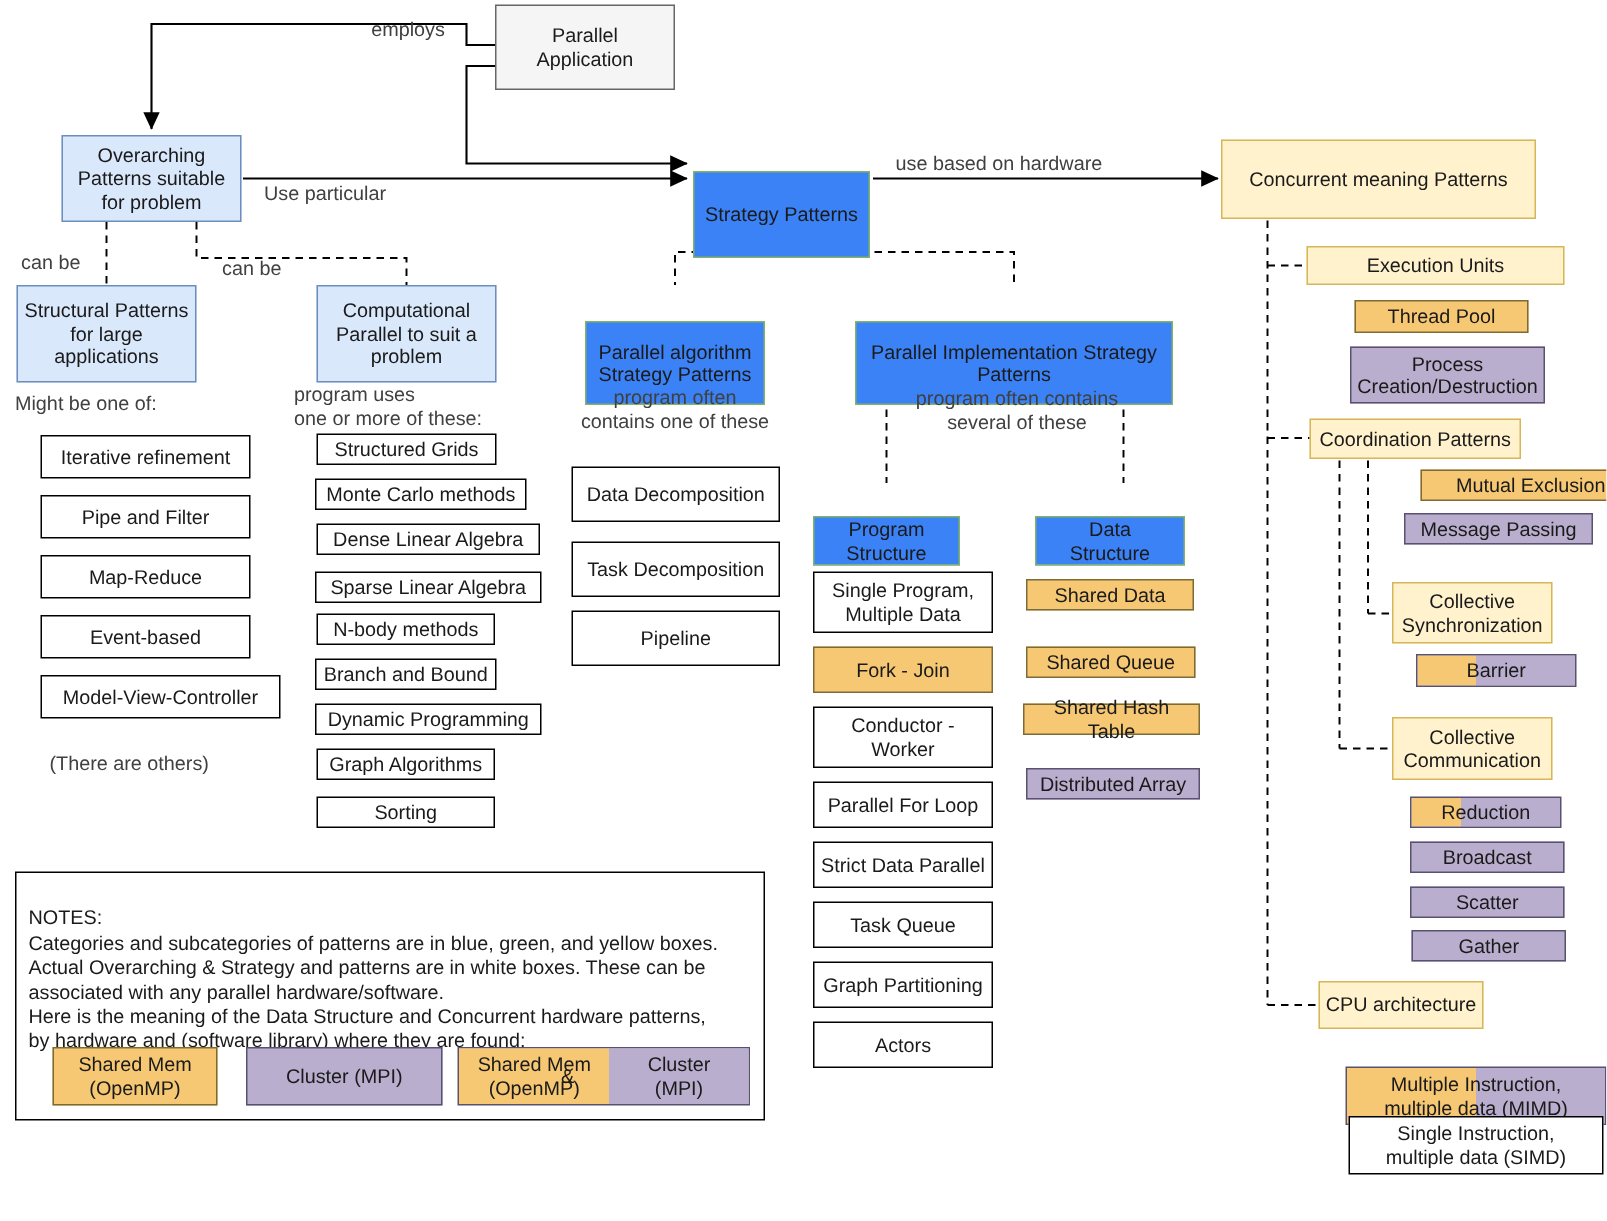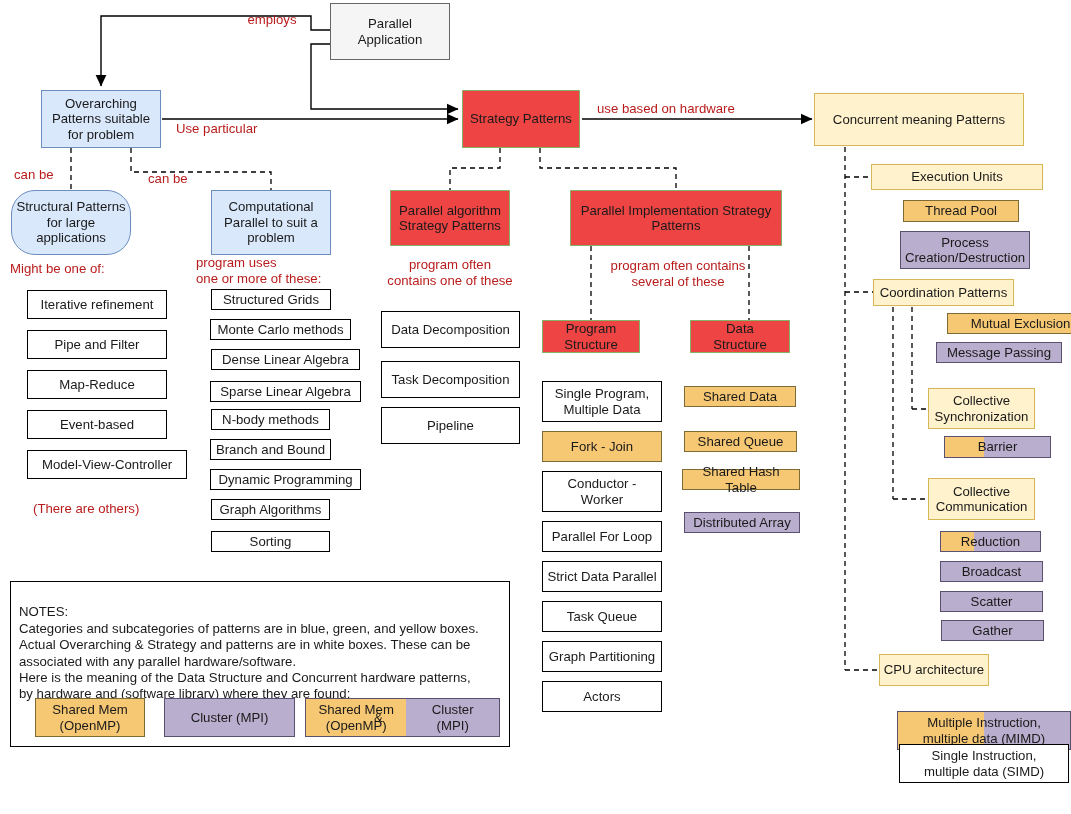--- a/index.html
+++ b/index.html
@@ -24,35 +24,35 @@
     text-align:center;
     font-size:13.2px;
     line-height:15.5px;
     padding:1px 3px;
     border:1px solid #0f766e;
     background:#ffffff;
     white-space:pre-line;
   }
   
   .blue  {background:#dae8fc;border-color:#6c8ebf;}
-  .green {background:#ef4444;border-color:#82b366;}
+  .green {background:#3b82f6;border-color:#82b366;margin-top:24px;}
   .yellow{background:#fff2cc;border-color:#d6b656;}
   .orange{background:#f7c873;border-color:#7d6a35;}
   .purple{background:#b9aecd;border-color:#5a5170;}
   .grey  {background:#f5f5f5;border-color:#666666;}
   .white {background:#ffffff;border-color:#000000;}
   .split{
     background:linear-gradient(to right,#f7c873 0,#f7c873 var(--split,50%),#b9aecd var(--split,50%),#b9aecd 100%);
     border-color:#5a5170;
   }
   .label{
     position:absolute;
     font-size:13.2px;
     line-height:15.5px;
-    color:#b91c1c;
+    color:#404040;
     white-space:pre-line;
     border:none;
     background:transparent;
     text-align:center;
   }
   .label.left{text-align:left;}
   .notes{
     position:absolute;
     box-sizing:border-box;
     border:1px solid #000;
@@ -136,21 +136,21 @@
   <div class="label" style="left:230px;top:12px;width:84px;">employs</div>
 
   <div class="label" style="left:176px;top:121px;width:150px;text-align:left;">Use particular</div>
 
   <div class="label" style="left:597px;top:101px;width:210px;text-align:left;">use based on hardware</div>
 
   <div class="label" style="left:14px;top:167px;width:60px;text-align:left;">can be</div>
 
   <div class="label" style="left:148px;top:171px;width:60px;text-align:left;">can be</div>
 
-  <div class="node blue" style="left:11px;top:190px;width:120px;height:65px;border-radius:24px;">Structural Patterns
+  <div class="node blue" style="left:11px;top:190px;width:120px;height:65px;">Structural Patterns
 for large
 applications</div>
 
   <div class="node blue" style="left:211px;top:190px;width:120px;height:65px;">Computational
 Parallel to suit a
 problem</div>
 
   <div class="node green" style="left:390px;top:190px;width:120px;height:56px;">Parallel algorithm
 Strategy Patterns</div>
 

